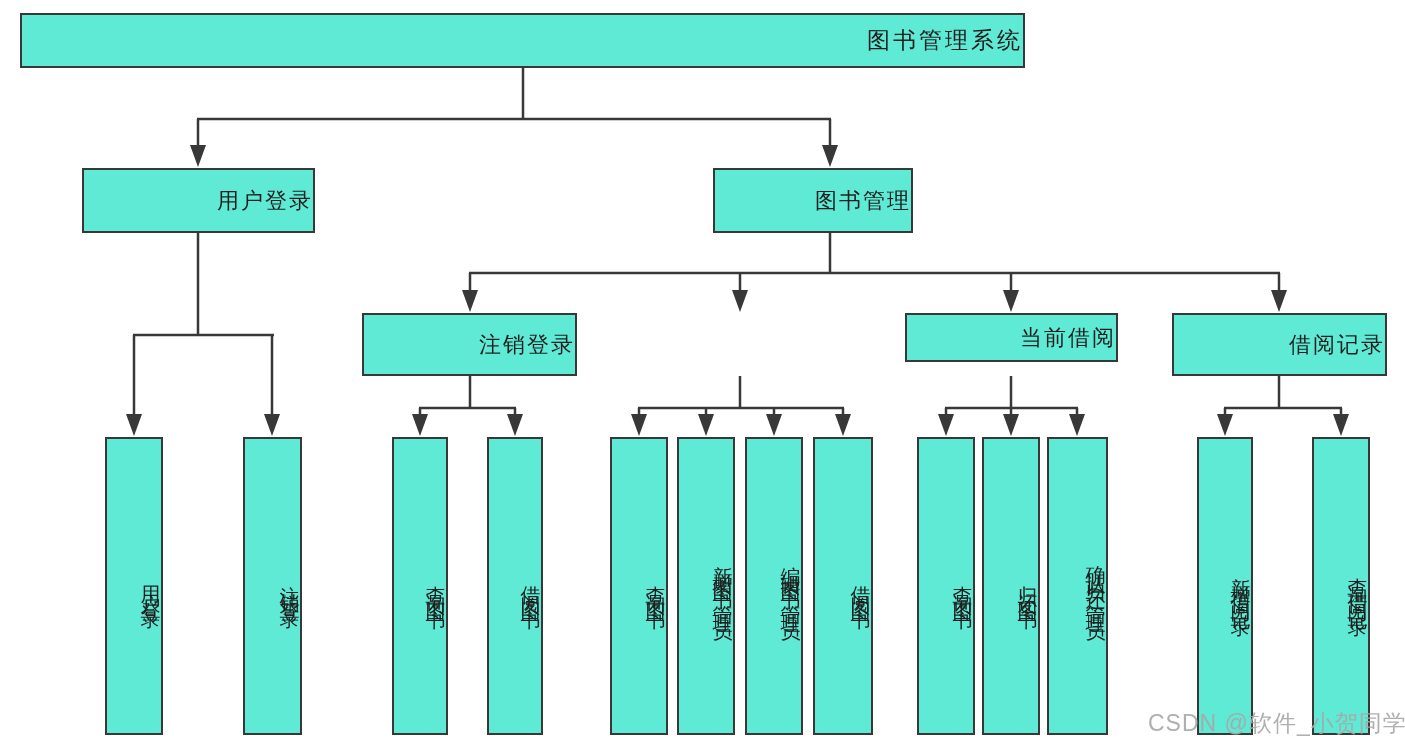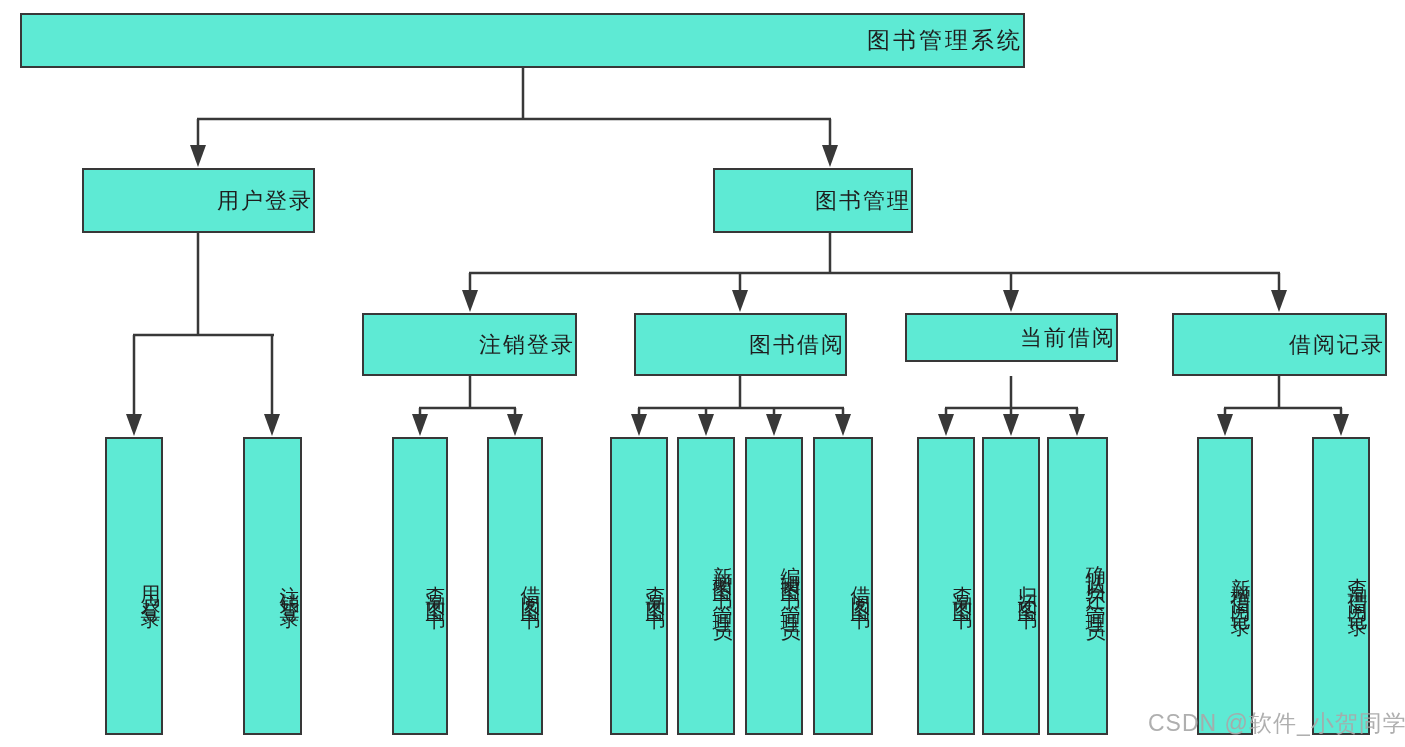--- a/index.html
+++ b/index.html
@@ -121,23 +121,20 @@
   <div class="box" style="left:82px; top:168px; width:233px; height:65px;">
     <span class="lbl-h">用户登录</span>
   </div>
   <div class="box" style="left:713px; top:168px; width:200px; height:65px;padding-left:8px;">
     <span class="lbl-h">图书管理</span>
   </div>
 
   <div class="box" style="left:362px; top:313px; width:215px; height:63px;">
     <span class="lbl-h">注销登录</span>
   </div>
-  <div class="box" style="left:634px; top:313px; width:213px; height:63px;">
-    <span class="lbl-h">图书借阅</span>
-  </div>
   <div class="box" style="left:905px; top:313px; width:213px; height:49px;">
     <span class="lbl-h">当前借阅</span>
   </div>
   <div class="box" style="left:1172px; top:313px; width:215px; height:63px;">
     <span class="lbl-h">借阅记录</span>
   </div>
 
   <div class="box" style="left:105px; top:437px; width:58px; height:298px;">
     <span class="lbl-v">用户登录</span>
   </div>

